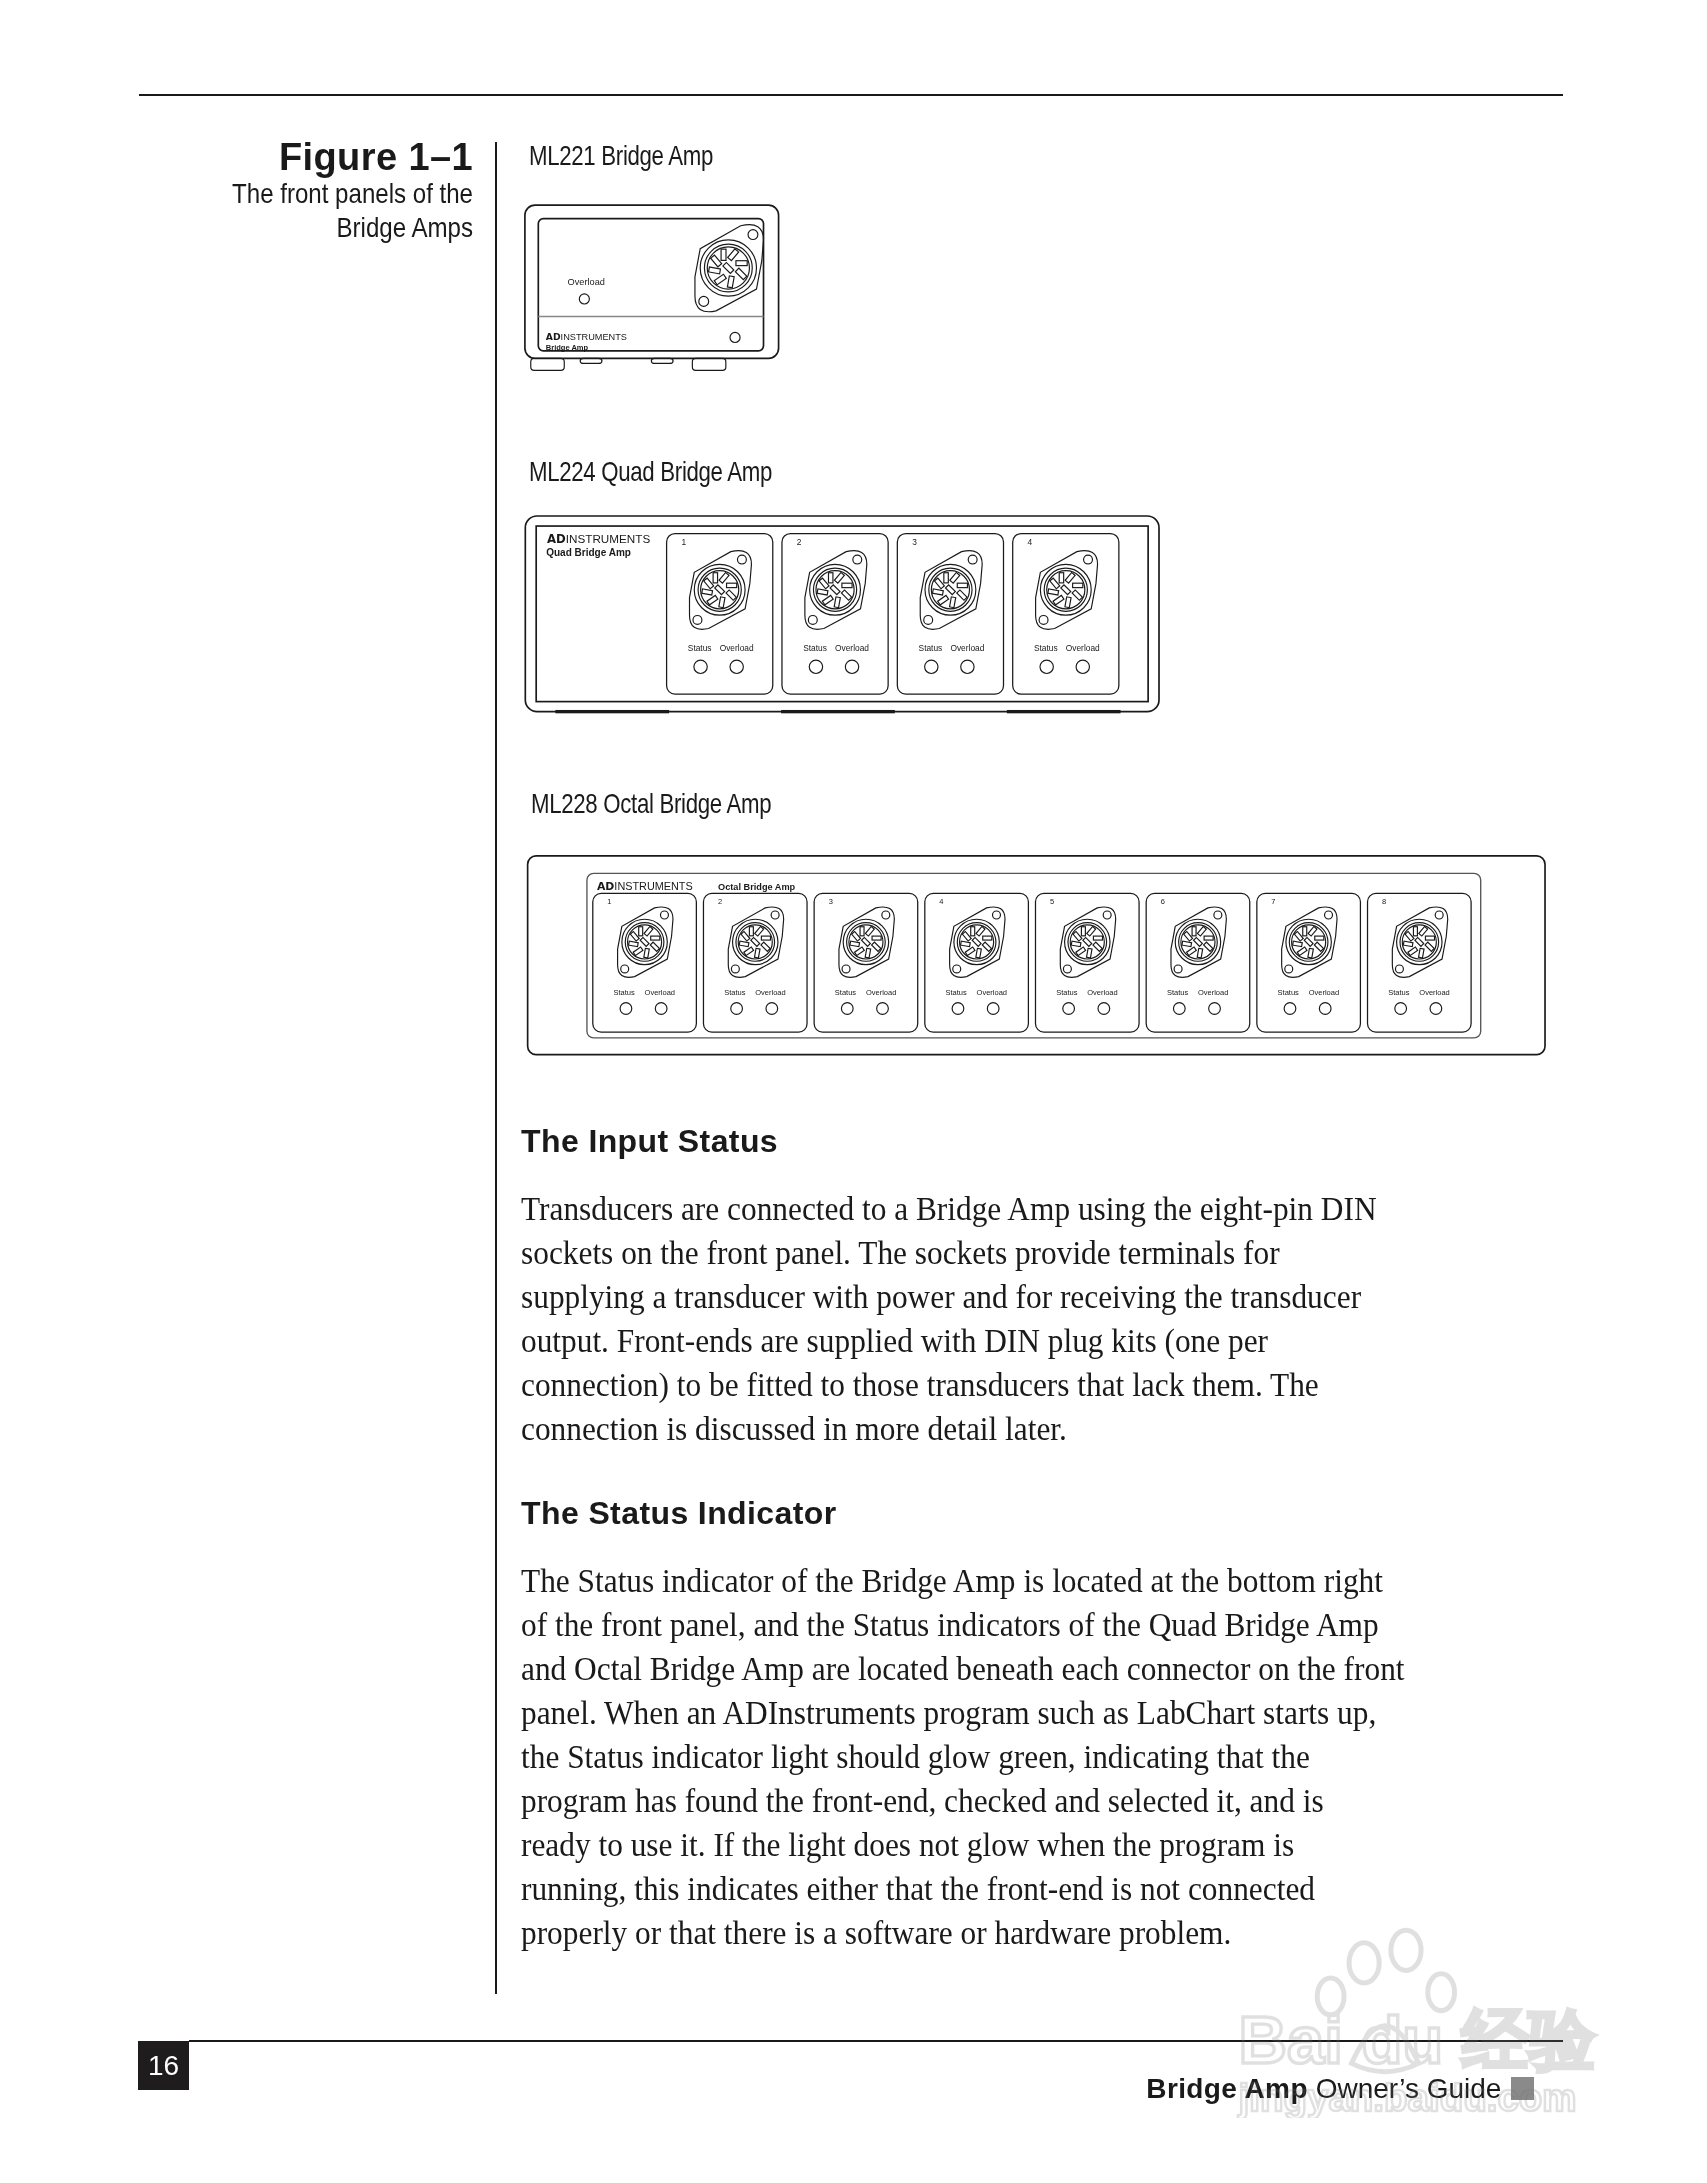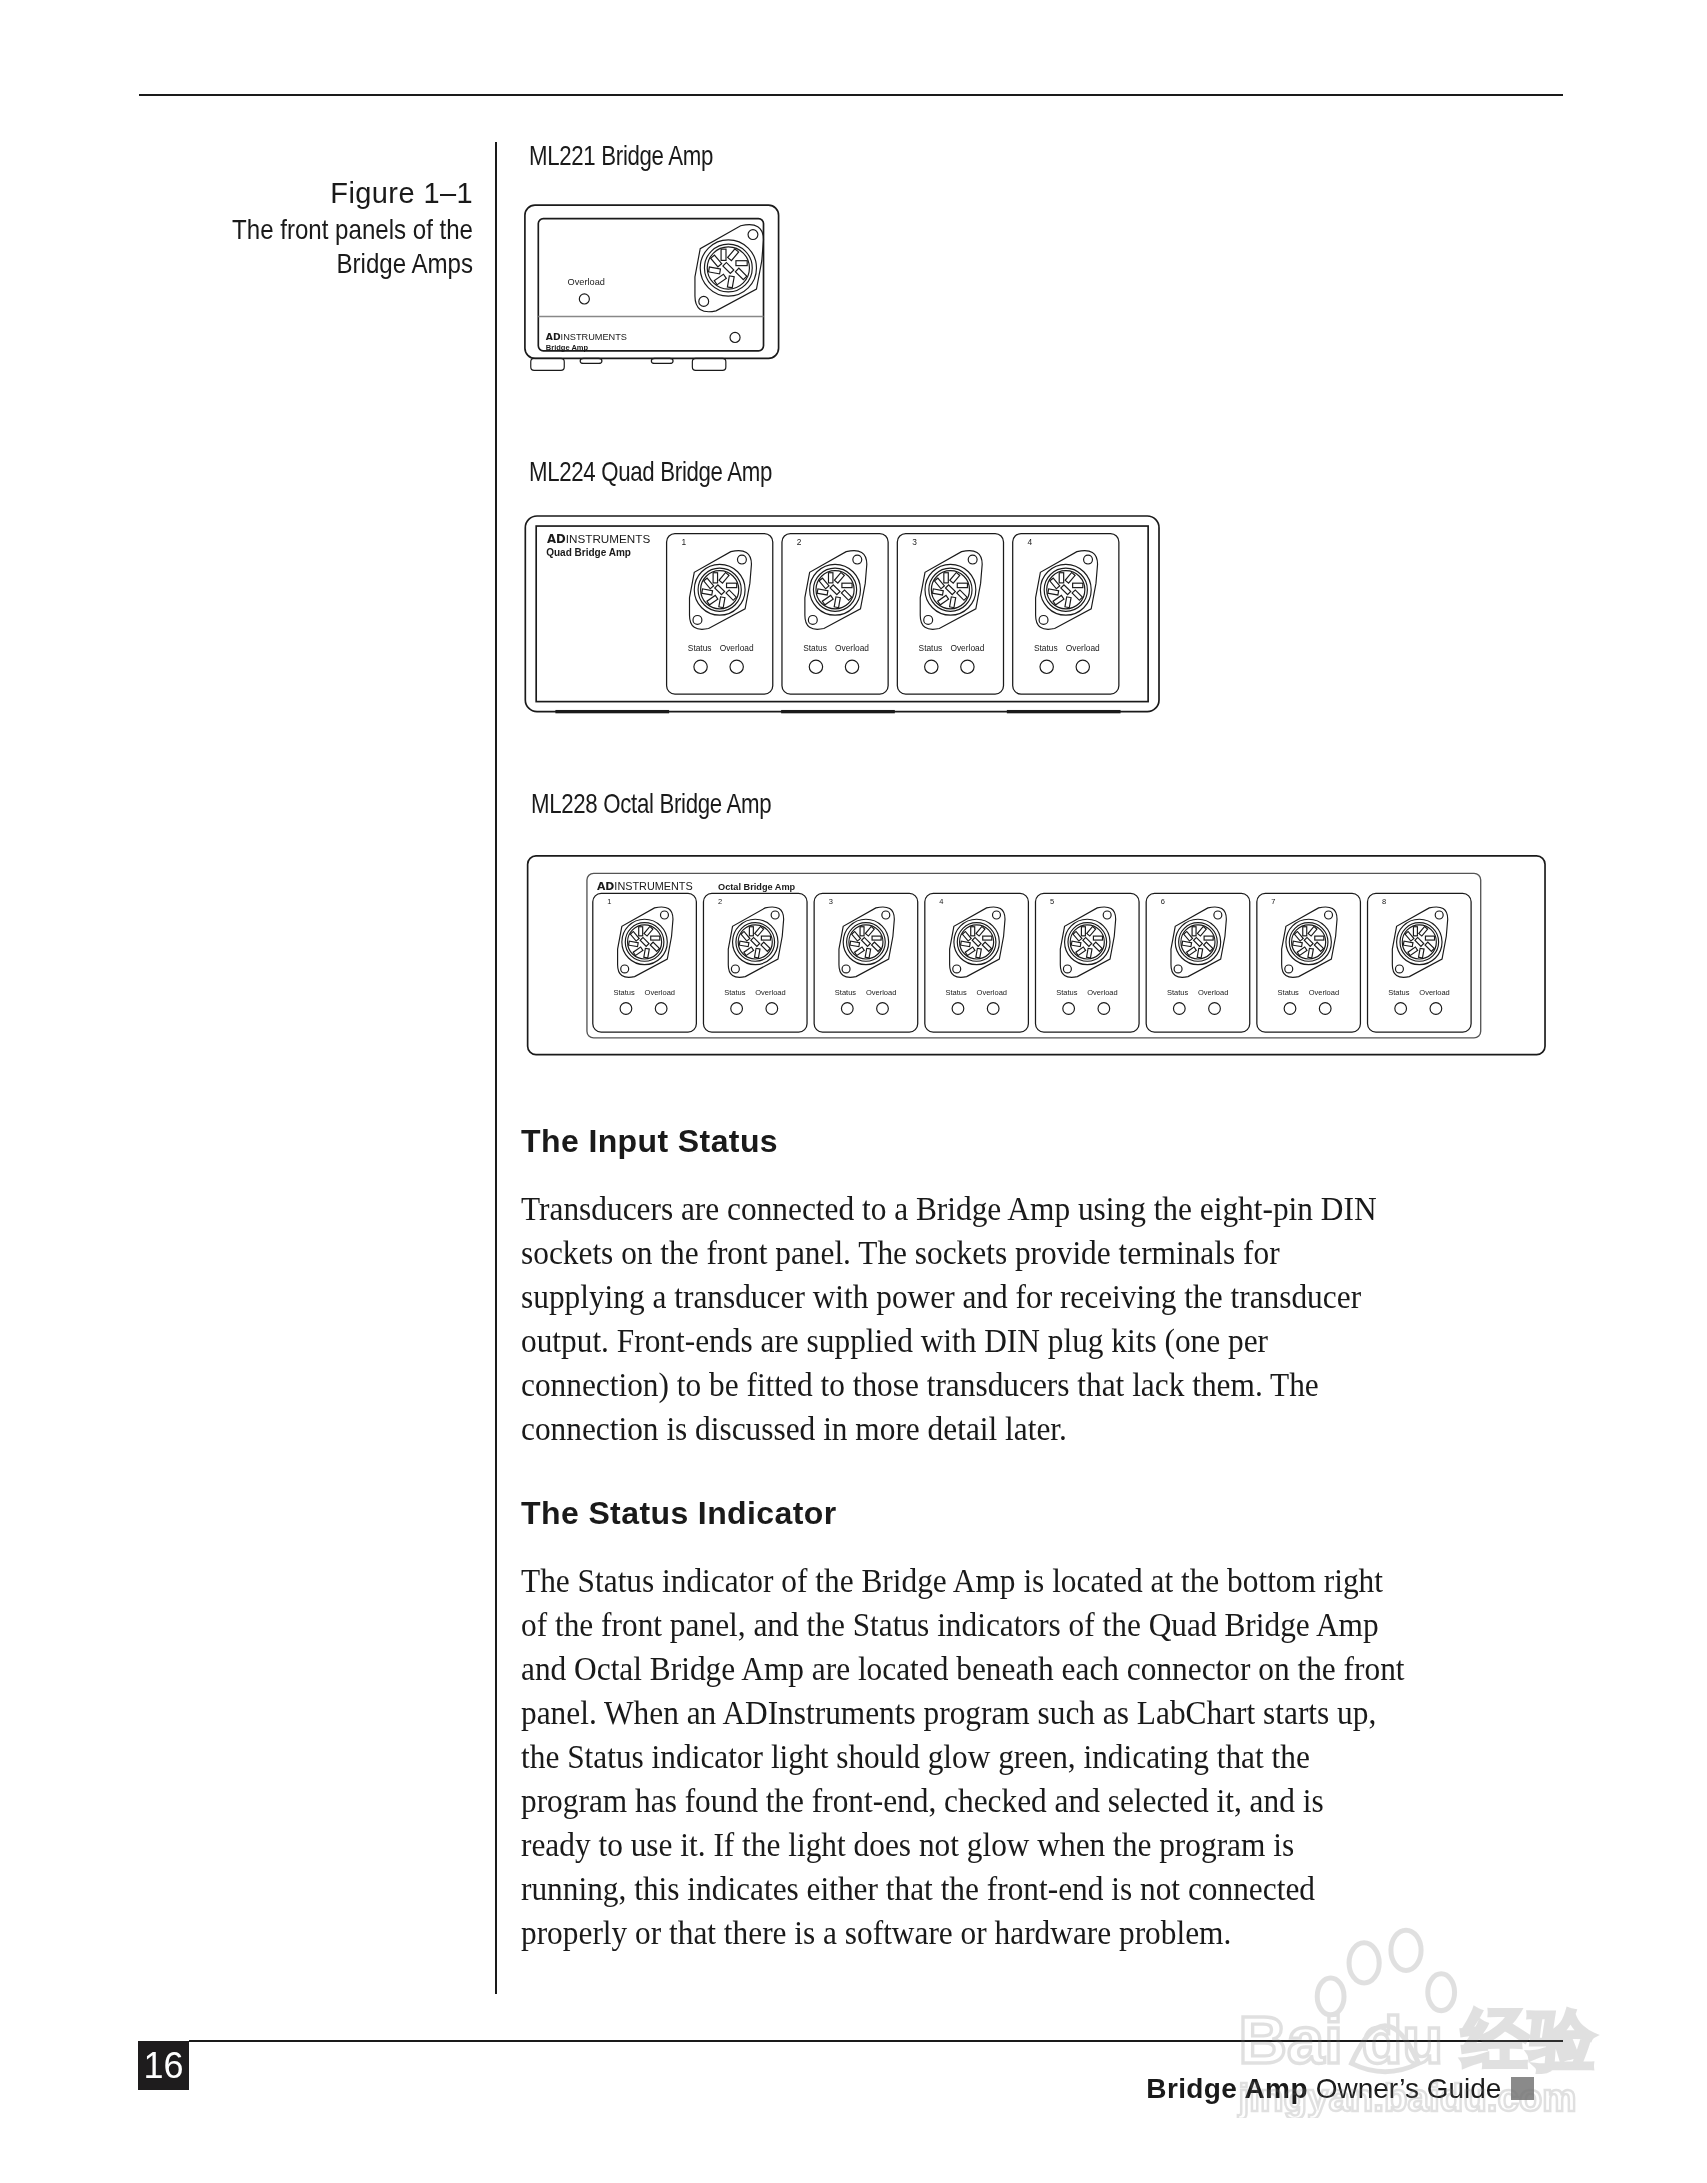--- a/index.html
+++ b/index.html
@@ -1,30 +1,30 @@
 <!DOCTYPE html>
 <html style="font-size:13.4px"><head>
 <meta charset="utf-8">
 <style>
   html,body{margin:0;padding:0;background:#fff;}
   body{width:1708px;height:2183px;position:relative;overflow:hidden;color:#1a1a1a;}
   .abs{position:absolute;}
   .rule-top{left:139px;top:94px;width:1424px;height:1.7px;background:#1a1a1a;}
   .vdiv{left:495px;top:142px;width:1.7px;height:1852px;background:#1a1a1a;}
   .caption{left:167px;top:141px;width:306px;text-align:right;font-family:"Liberation Sans",sans-serif;}
-  .cap-title{font-weight:normal;font-size:29px;line-height:33px;letter-spacing:0.4px;margin-top:36px;}
+  .cap-title{font-weight:bold;font-size:38px;line-height:33px;letter-spacing:0.4px;}
   .cap-line{font-size:28px;line-height:39px;transform:scaleX(0.86);transform-origin:right center;}
   .fig-label{font-family:"Liberation Sans",sans-serif;font-size:28.5px;white-space:nowrap;transform:scaleX(0.78);transform-origin:left center;letter-spacing:-0.4px;}
   svg.device{position:absolute;overflow:visible;}
   svg text{font-family:"Liberation Sans",sans-serif;}
   .h2{font-family:"Liberation Sans",sans-serif;font-weight:bold;font-size:32px;left:521px;white-space:nowrap;letter-spacing:0.4px;}
   .para{left:521px;width:1055px;font-family:"Liberation Serif",serif;font-size:33px;line-height:44px;}
   .para .ln{display:block;white-space:nowrap;transform:scaleX(0.95);transform-origin:left center;}
   .rule-bot{left:189px;top:2040px;width:1374px;height:1.7px;background:#1a1a1a;}
-  .pagenum{left:138px;top:2041px;width:51px;height:49px;background:#1e1c1d;color:#fff;font-family:"Liberation Sans",sans-serif;font-size:36px;line-height:49px;text-align:center;}
+  .pagenum{left:138px;top:2041px;width:51px;height:49px;background:#1e1c1d;color:#fff;font-family:"Liberation Sans",sans-serif;font-size:28px;line-height:49px;text-align:center;}
   .footer{right:174px;top:2055px;font-family:"Liberation Sans",sans-serif;font-size:28px;white-space:nowrap;margin-top:18px;}
   .footer b{font-weight:900;letter-spacing:0.4px;}
   .footer .sq{display:inline-block;width:22.6px;height:22.6px;background:#8a8a8a;margin-left:10px;vertical-align:-1.7px;}
   .wm{left:1205px;top:1925px;width:402px;height:193px;opacity:0.22;pointer-events:none;}
 </style>
 </head>
 <body>
 
 <div class="abs rule-top"></div>
 <div class="abs vdiv"></div>

